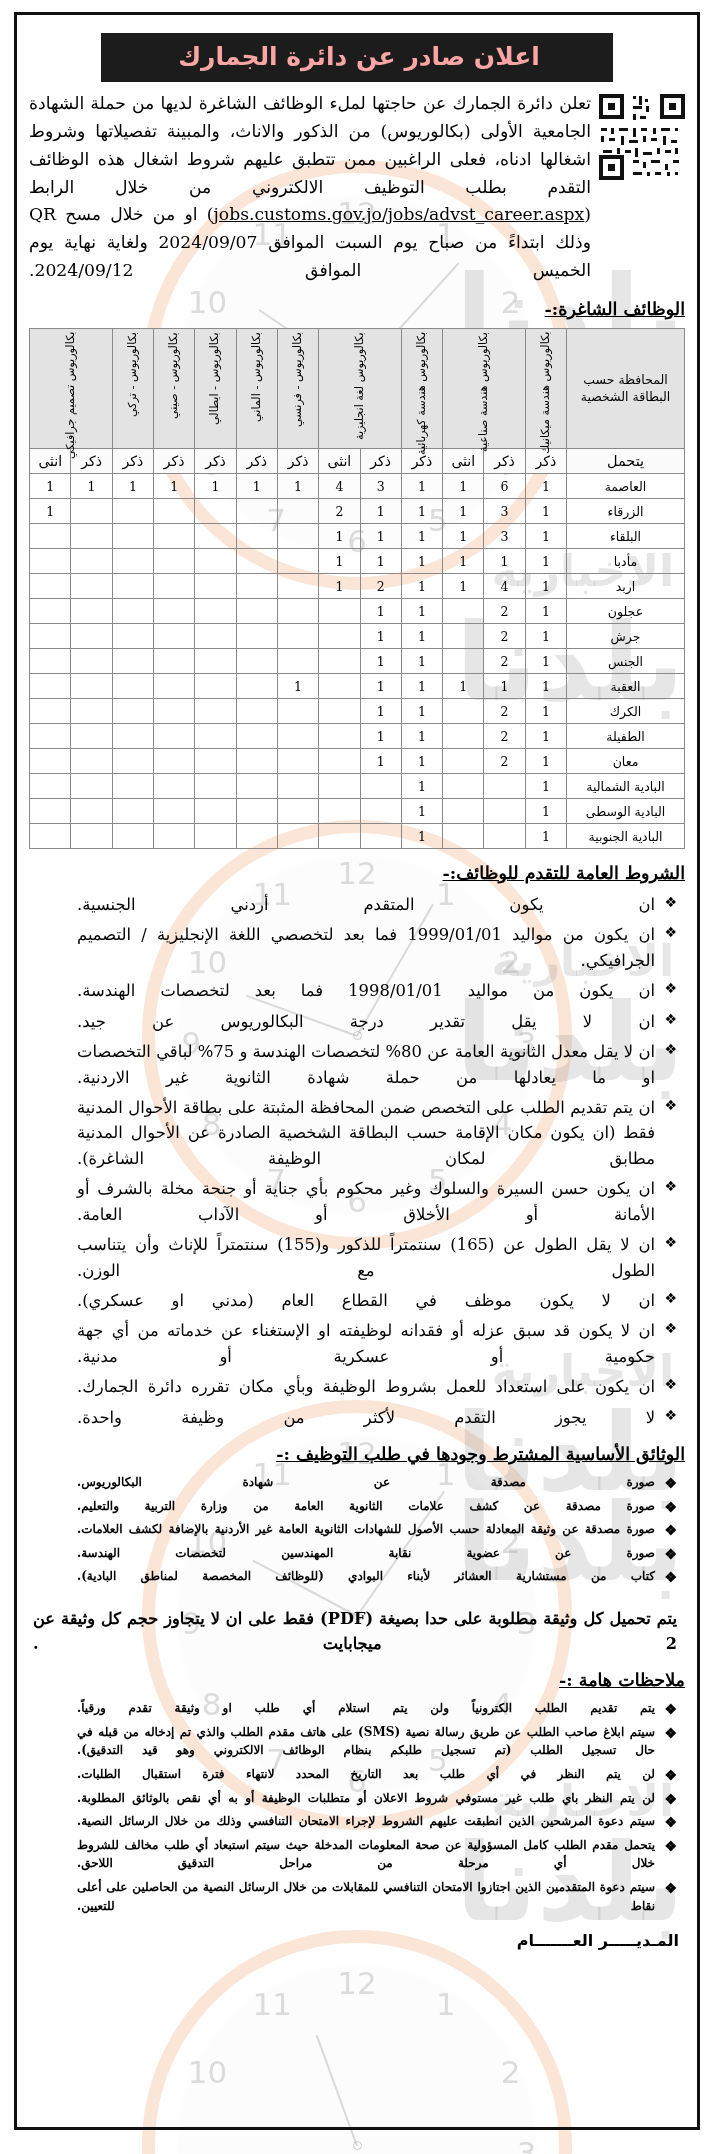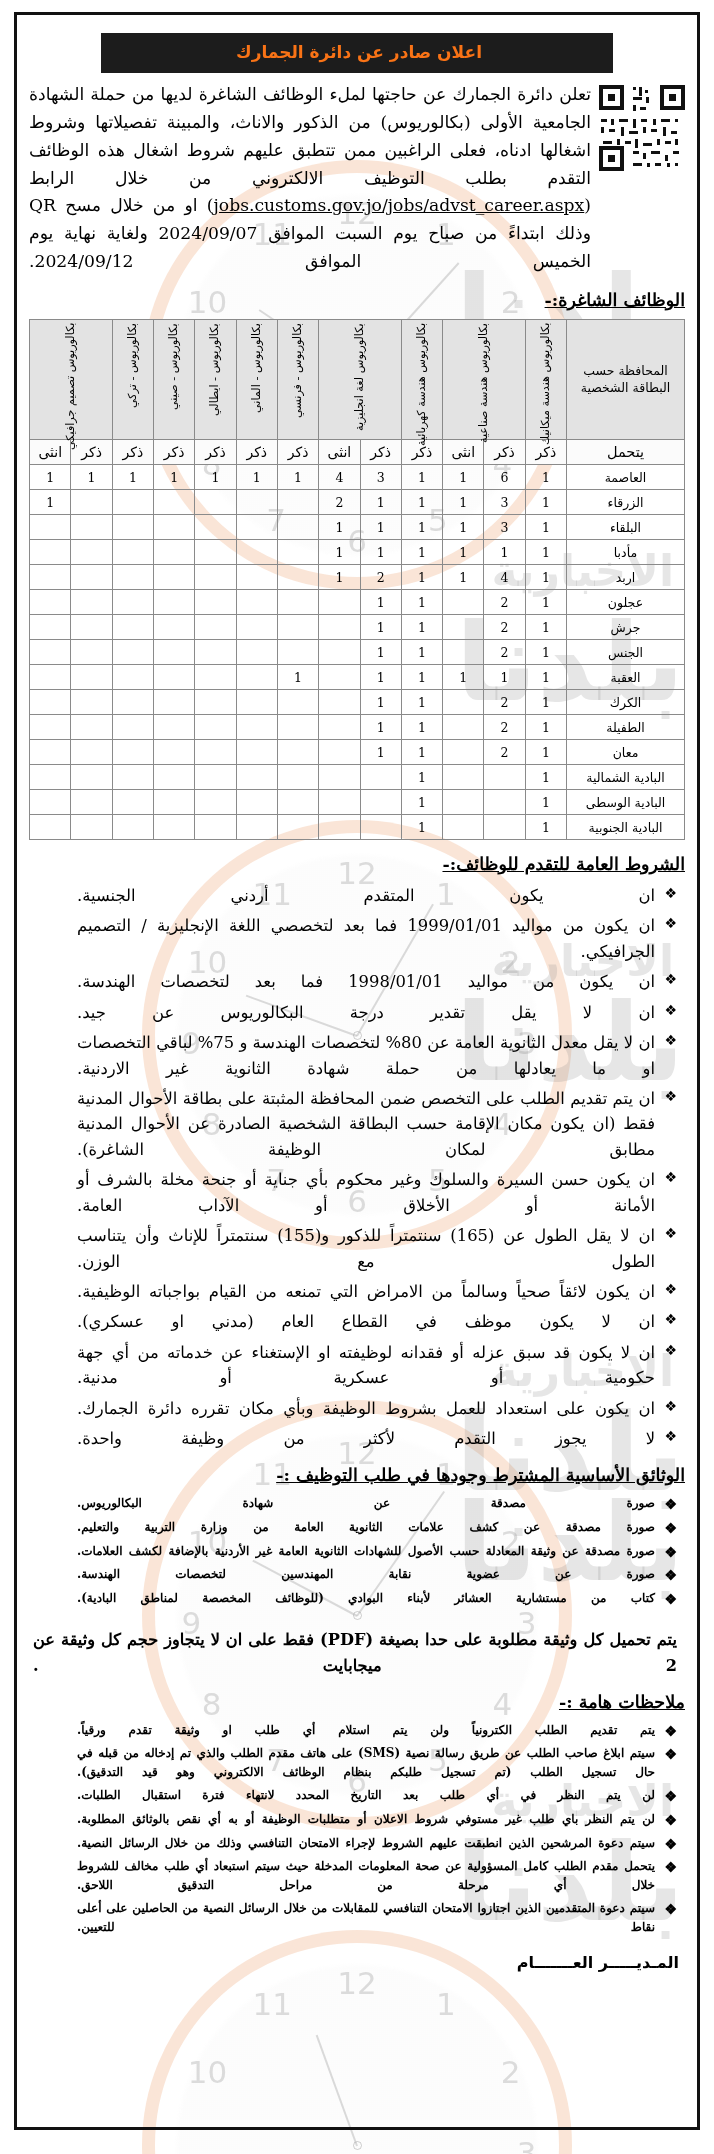--- a/index.html
+++ b/index.html
@@ -66,23 +66,23 @@
     margin: 12px 14px 10px 14px;
     border: 3px solid #111;
     background: transparent;
     padding: 10px 12px 14px 12px;
     min-height: 2118px;
   }
 
   
   .title-bar {
     background: #1c1c1c;
-    color: #f97316;
+    color: #fca5a5;
     text-align: center;
-    font-size: 17px;
+    font-size: 25px;
     font-weight: bold;
     padding: 9px 10px 11px 14px;
     margin: 8px auto 8px auto;
     width: 78%;
     letter-spacing: 0px;
     font-family: "DejaVu Sans", sans-serif;
   }
 
   .intro-wrap {
     display: flex;
@@ -679,21 +679,20 @@
   <div class="sec-head">الشروط العامة للتقدم للوظائف:-</div>
   <ul class="bullets" id="conditions-list">
       <li class="justified">ان يكون المتقدم أردني الجنسية.</li>
       <li class="justified">ان يكون من مواليد 1999/01/01 فما بعد لتخصصي اللغة الإنجليزية / التصميم الجرافيكي.</li>
       <li class="justified">ان يكون من مواليد 1998/01/01 فما بعد لتخصصات الهندسة.</li>
       <li class="justified">ان لا يقل تقدير درجة البكالوريوس عن جيد.</li>
       <li class="justified">ان لا يقل معدل الثانوية العامة عن 80% لتخصصات الهندسة و 75% لباقي التخصصات او ما يعادلها من حملة شهادة الثانوية غير الاردنية.</li>
       <li class="justified">ان يتم تقديم الطلب على التخصص ضمن المحافظة المثبتة على بطاقة الأحوال المدنية فقط (ان يكون مكان الإقامة حسب البطاقة الشخصية الصادرة عن الأحوال المدنية مطابق لمكان الوظيفة الشاغرة).</li>
       <li class="justified">ان يكون حسن السيرة والسلوك وغير محكوم بأي جناية أو جنحة مخلة بالشرف أو الأمانة أو الأخلاق أو الآداب العامة.</li>
       <li class="justified">ان لا يقل الطول عن (165) سنتمتراً للذكور و(155) سنتمتراً للإناث وأن يتناسب الطول مع الوزن.</li>
-      <li class="justified">ان يكون لائقاً صحياً وسالماً من الامراض التي تمنعه من القيام بواجباته الوظيفية.</li>
       <li class="justified">ان لا يكون موظف في القطاع العام (مدني او عسكري).</li>
       <li class="justified">ان لا يكون قد سبق عزله أو فقدانه لوظيفته او الإستغناء عن خدماته من أي جهة حكومية أو عسكرية أو مدنية.</li>
       <li class="justified">ان يكون على استعداد للعمل بشروط الوظيفة وبأي مكان تقرره دائرة الجمارك.</li>
       <li class="justified">لا يجوز التقدم لأكثر من وظيفة واحدة.</li>
     </ul>
 
   <div class="sec-head">الوثائق الأساسية المشترط وجودها في طلب التوظيف :-</div>
   <ul class="bullets bold" id="documents-list">
       <li class="justified">صورة مصدقة عن شهادة البكالوريوس.</li>
       <li class="justified">صورة مصدقة عن كشف علامات الثانوية العامة من وزارة التربية والتعليم.</li>

